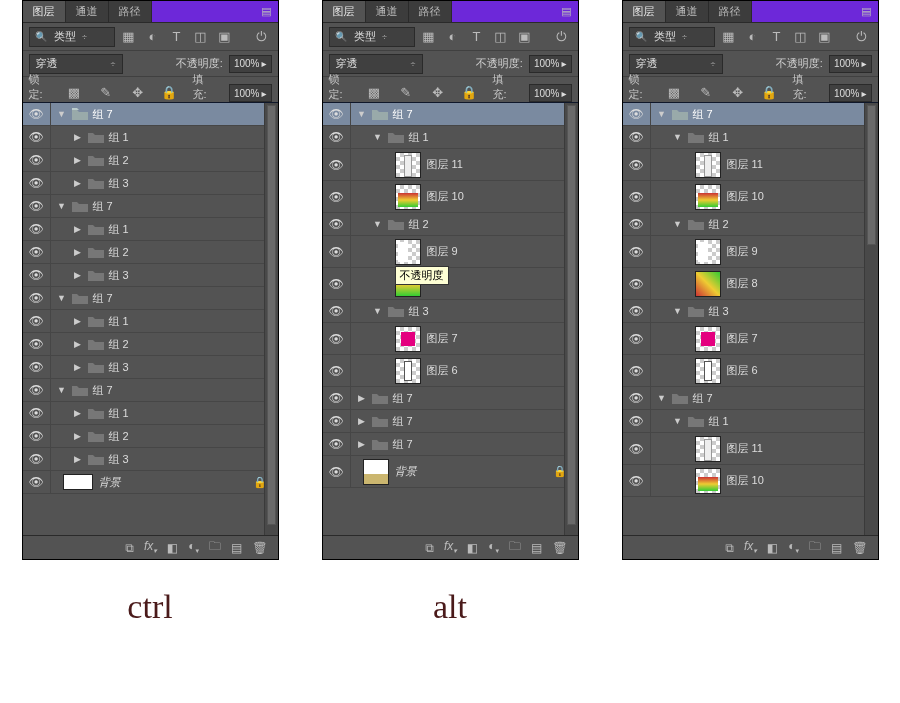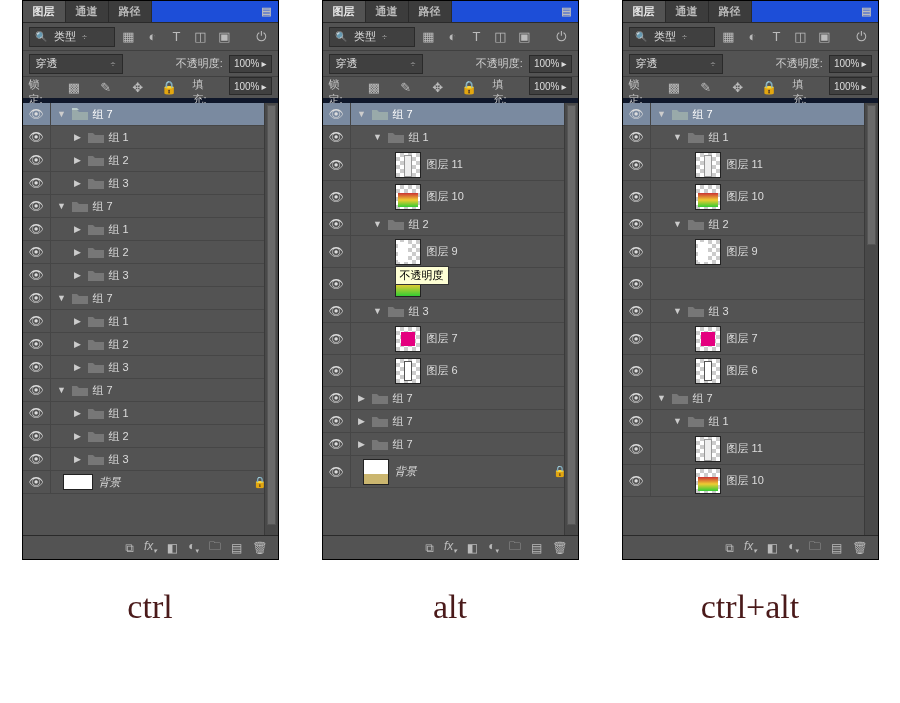--- a/index.html
+++ b/index.html
@@ -21,25 +21,24 @@
     height: 560px;
     background: #535353;
     border: 1px solid #000;
     display: flex;
     flex-direction: column;
     position: relative;
   }
   
   .tabs {
     height: 22px;
-    background: #1d4ed8;
+    background: #6d28d9;
     display: flex;
     align-items: stretch;
     border-bottom: 1px solid #2a2a2a;
-    font-weight: bold;
   }
   .tab {
     padding: 0 10px;
     font-size: 11px;
     color: #bbb;
     display: flex; align-items: center;
     background: #3c3c3c;
     border-right: 1px solid #2a2a2a;
   }
   .tab.active { background: #535353; color: #e6e6e6; }
@@ -70,22 +69,22 @@
     border-bottom:1px solid #404040; gap:6px;
   }
   .dropdown.blend { width:94px; }
   .opts-row .lbl { font-size:11px; color:#ccc; }
   .pct-box {
     background:#404040; border:1px solid #2a2a2a; height:18px;
     padding:0 4px; display:flex; align-items:center; font-size:10px; color:#ddd; gap:2px;
   }
   
   .lock-row {
-    height:26px; display:flex; align-items:flex-start; padding:0 6px;
-    border-bottom:5px solid #0f172a; gap:14px;
+    height:26px; display:flex; align-items:flex-end; padding:0 6px;
+    border-bottom:1px solid #0f172a; gap:14px;
   }
   
   .layers {
     flex:1; overflow:hidden; position:relative;
     background:#535353;
   }
   .layer-list { display:flex; flex-direction:column; }
   .row {
     height:23px; display:flex; align-items:center;
     border-bottom:1px solid #464646;
@@ -781,20 +780,25 @@
             <div class="content">
               <span class="indent" style="width:38px;"></span>
               <span class="thumb checker">
                 <span class="inner" style="left:2px;top:2px;width:10px;height:20px;background:#fff;"></span>
               </span>
               <span class="name">图层 9</span>
             </div>
           </div>
       <div class="row tall">
             <div class="eye">👁</div>
+            <div class="content">
+              <span class="indent" style="width:38px;"></span>
+              <span class="thumb" style="background:linear-gradient(45deg,#c33,#ec3,#3c3);"></span>
+              <span class="name">图层 8</span>
+            </div>
           </div>
 
       <div class="row">
             <div class="eye">👁</div>
             <div class="content">
               <span class="indent" style="width:22px;"></span>
               <span class="tw">▼</span>
               <span class="folder-icn">
                 <svg viewBox="0 0 16 12">
                   <path fill="#777" d="M0 2h5l2 2h9v8H0z"></path>
@@ -879,14 +883,13 @@
   <div class="bottom">
     <span>⧉</span>
     <span style="font-style:italic;">fx<sub style="font-size:7px;">▾</sub></span>
     <span>◧</span>
     <span>◐<sub style="font-size:7px;">▾</sub></span>
     <span>🗀</span>
     <span>▤</span>
     <span>🗑</span>
   </div>
 </div>
-<div class="caption">ctrl+alt</div>
 </div>
 
 </body></html>

